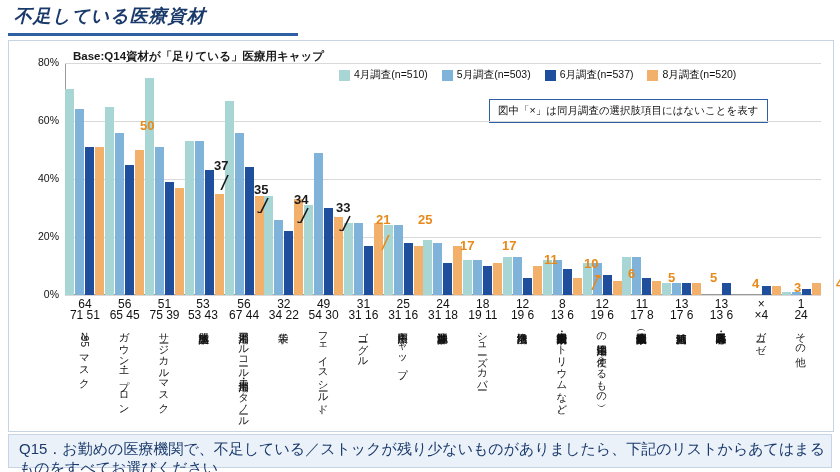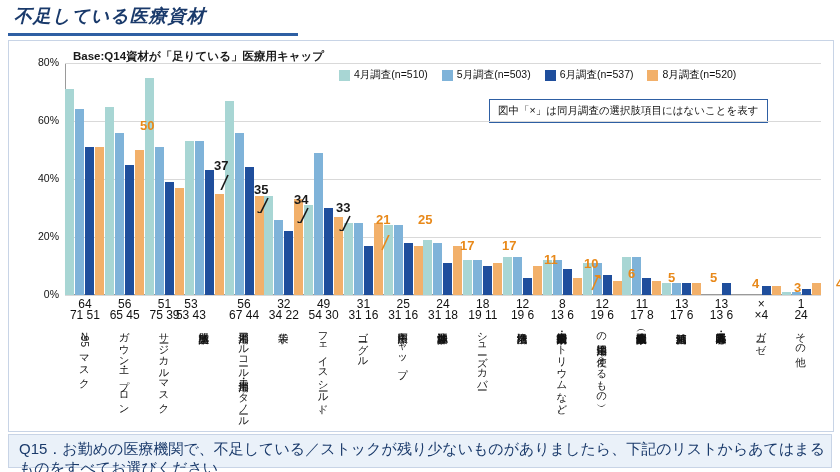--- a/index.html
+++ b/index.html
@@ -266,21 +266,21 @@
         <div>71 51</div>
       </div>
       <div class="valcol" style="left: 39.7895px; width: 39.7895px;">
         <div>56</div>
         <div>65 45</div>
       </div>
       <div class="valcol" style="left: 79.5789px; width: 39.7895px;">
         <div>51</div>
         <div>75  39</div>
       </div>
-      <div class="valcol" style="left: 106px; width: 39.7895px;">
+      <div class="valcol" style="left: 118px; width: 39.7895px;">
         <div>53</div>
         <div>53 43</div>
       </div>
       <div class="valcol" style="left: 159.158px; width: 39.7895px;">
         <div>56</div>
         <div>67 44</div>
       </div>
       <div class="valcol" style="left: 198.947px; width: 39.7895px;">
         <div>32</div>
         <div>34 22</div>

